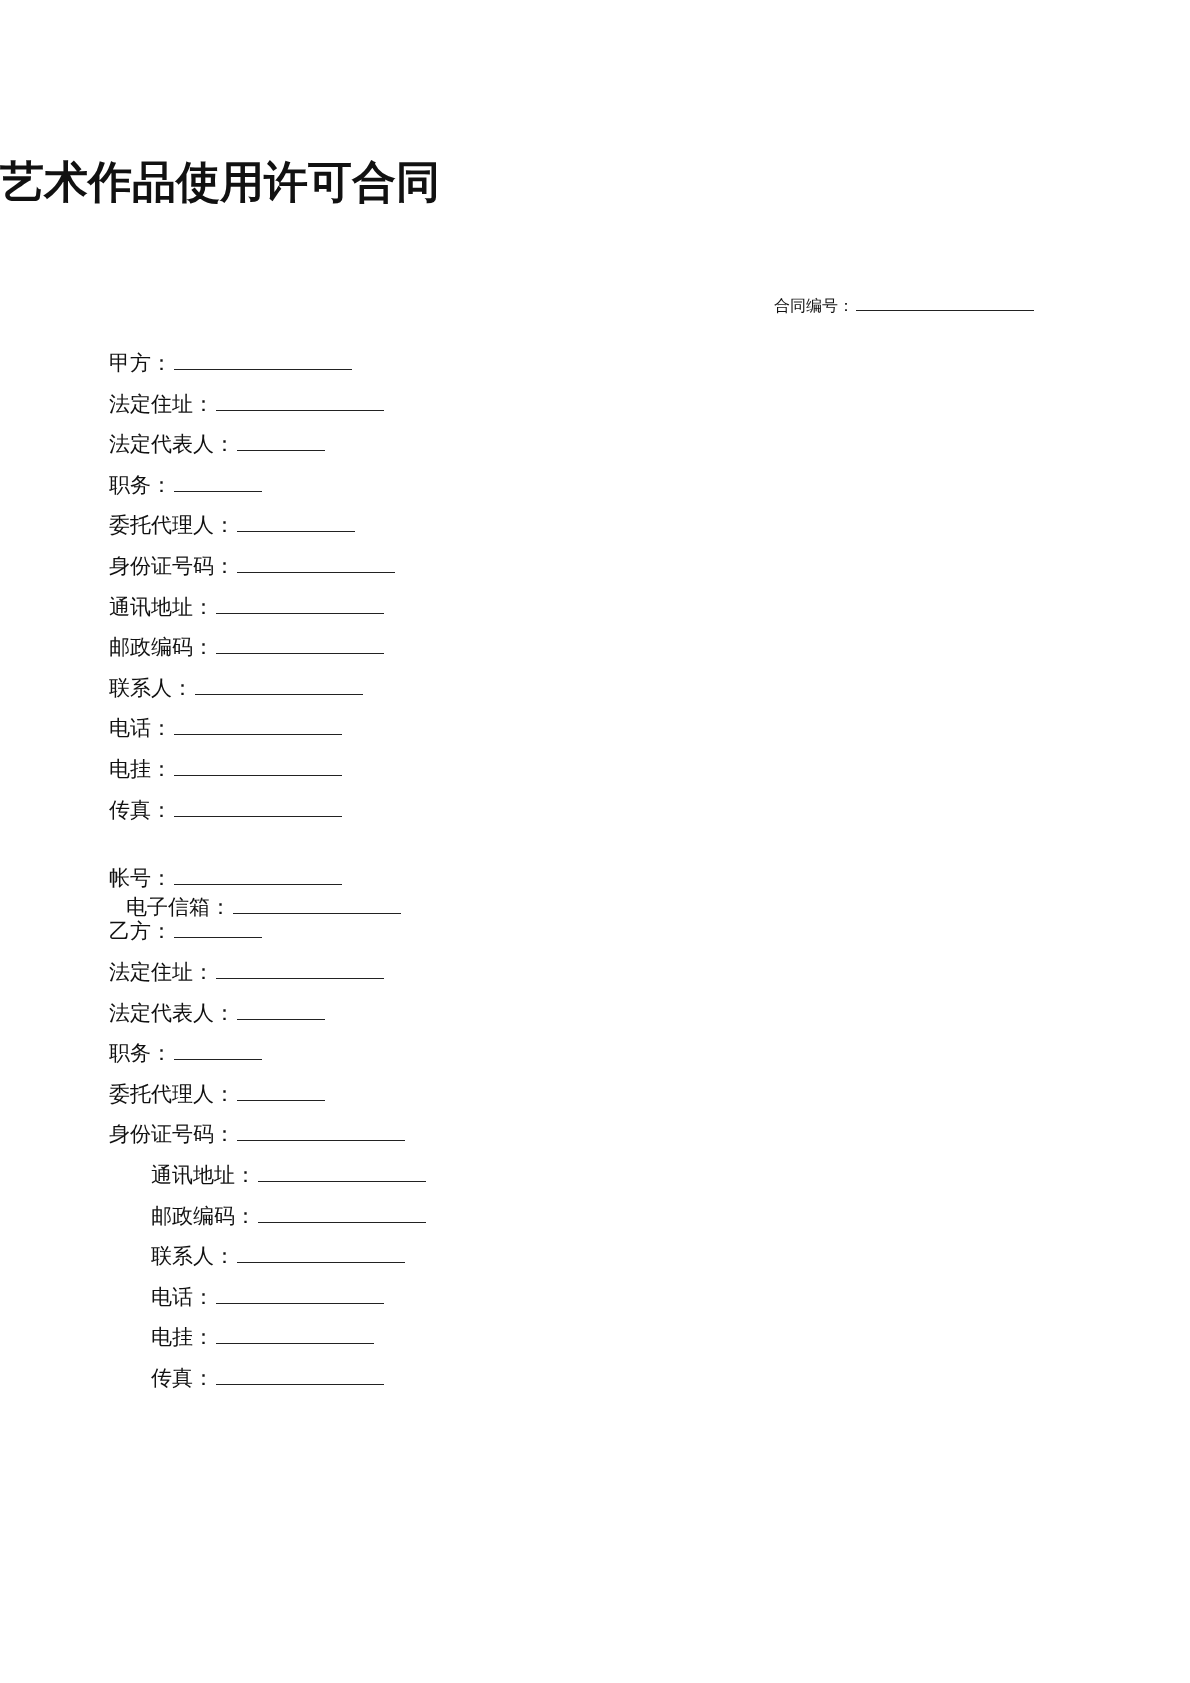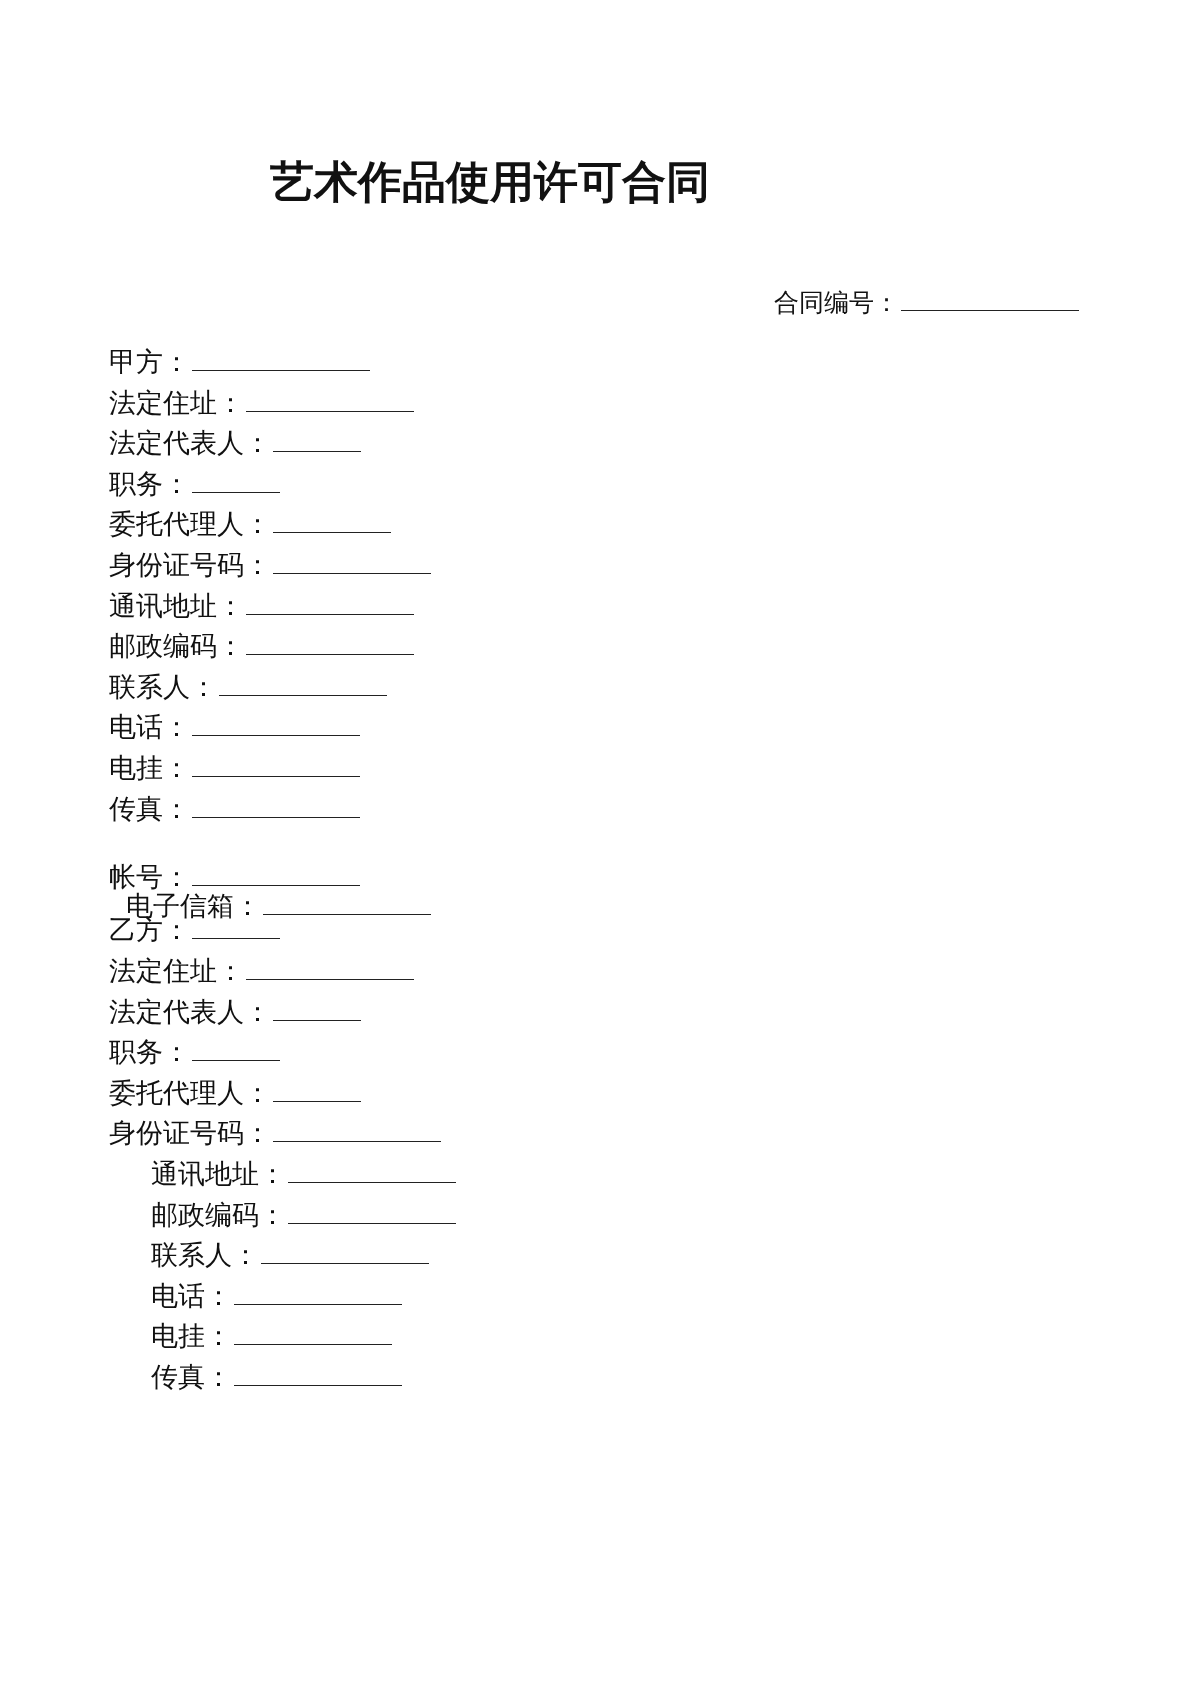--- a/index.html
+++ b/index.html
@@ -1,21 +1,21 @@
 <!DOCTYPE html>
 <html><head>
   <meta charset="utf-8">
   <style>
     html, body { margin: 0; padding: 0; background: #ffffff; }
     body { width: 1190px; height: 1683px; position: relative; overflow: hidden;
            font-family: "DejaVu Sans", "Liberation Sans", sans-serif; color: #111111; }
-    .title { position: absolute; left: 0; width: 980px; top: 152px; text-align: center;
+    .title { position: absolute; left: 0; width: 980px; top: 152px; 
              font-size: 44px; font-weight: bold; letter-spacing: 0px; line-height: 60px; }
-    .contract-no { position: absolute; left: 774px; top: 288px; font-size: 25px; line-height: 30px; white-space: nowrap; }
-    .field { position: absolute; font-size: 27px; line-height: 30px; white-space: nowrap; text-align: right; }
+    .contract-no { position: absolute; left: 774px; top: 288px; font-size: 16px; line-height: 30px; white-space: nowrap; }
+    .field { position: absolute; font-size: 21px; line-height: 30px; white-space: nowrap; text-align: right; }
     .blank { display: inline-block; border-bottom: 1.5px solid #222; height: 22px; vertical-align: baseline; margin-left: 2px; }
   </style>
 </head>
 <body>
 
 <div class="title">艺术作品使用许可合同</div>
 
 <div class="contract-no">
   <span>合同编号：</span><span class="blank" style="width:178px"></span>
 </div>

